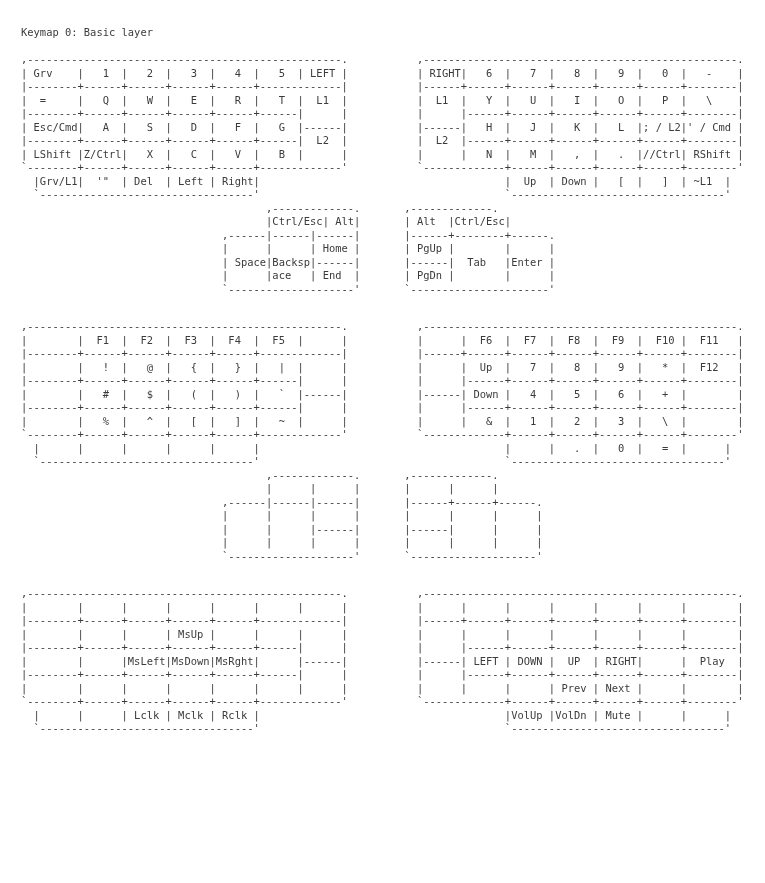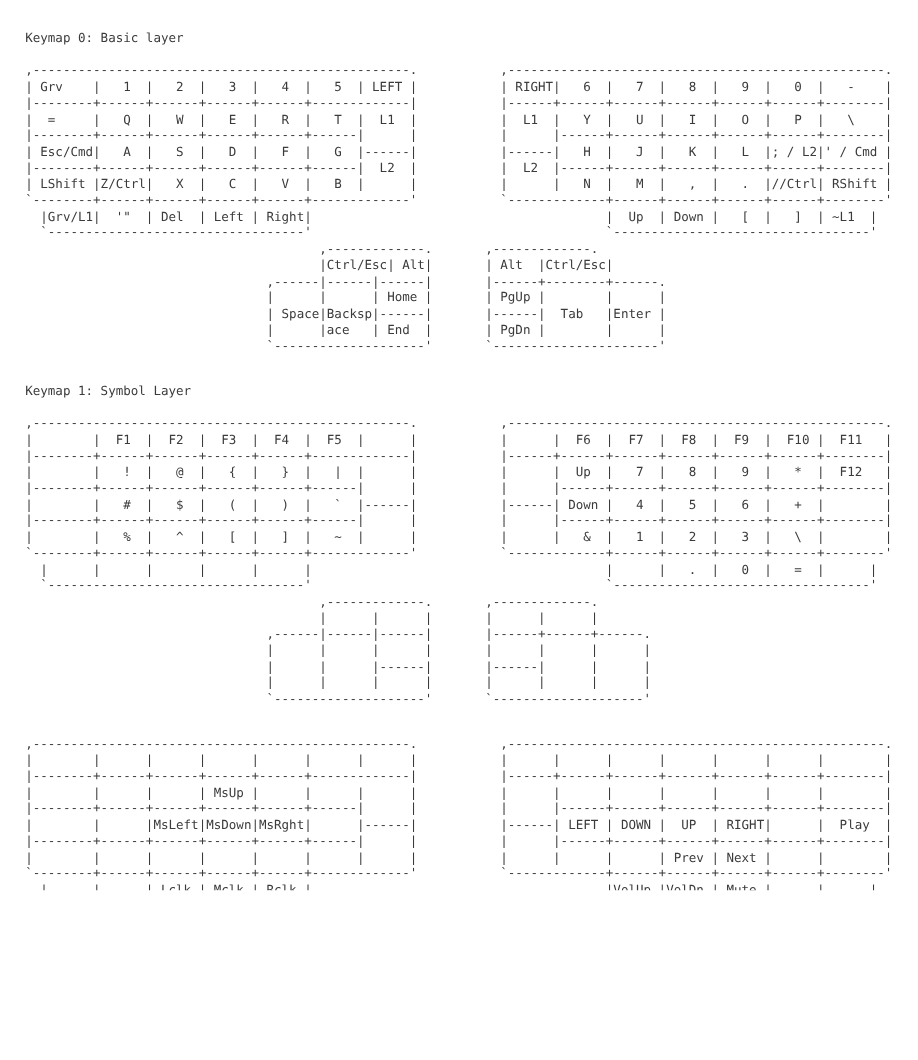--- a/index.html
+++ b/index.html
@@ -57,21 +57,20 @@
                                        ,-------------.       ,-------------.
                                        |Ctrl/Esc| Alt|       | Alt  |Ctrl/Esc|
                                 ,------|------|------|       |------+--------+------.
                                 |      |      | Home |       | PgUp |        |      |
                                 | Space|Backsp|------|       |------|  Tab   |Enter |
                                 |      |ace   | End  |       | PgDn |        |      |
                                 `--------------------'       `----------------------'</pre>
   </section>
 
   <section class="keymap-section">
-    <div class="keymap-title">Keymap 1: Symbol Layer</div>
     <pre class="keymap-art">,--------------------------------------------------.           ,--------------------------------------------------.
 |        |  F1  |  F2  |  F3  |  F4  |  F5  |      |           |      |  F6  |  F7  |  F8  |  F9  |  F10 |  F11   |
 |--------+------+------+------+------+-------------|           |------+------+------+------+------+------+--------|
 |        |   !  |   @  |   {  |   }  |   |  |      |           |      |  Up  |   7  |   8  |   9  |   *  |  F12   |
 |--------+------+------+------+------+------|      |           |      |------+------+------+------+------+--------|
 |        |   #  |   $  |   (  |   )  |   `  |------|           |------| Down |   4  |   5  |   6  |   +  |        |
 |--------+------+------+------+------+------|      |           |      |------+------+------+------+------+--------|
 |        |   %  |   ^  |   [  |   ]  |   ~  |      |           |      |   &amp;  |   1  |   2  |   3  |   \  |        |
 `--------+------+------+------+------+-------------'           `-------------+------+------+------+------+--------'
   |      |      |      |      |      |                                       |      |   .  |   0  |   =  |      |

